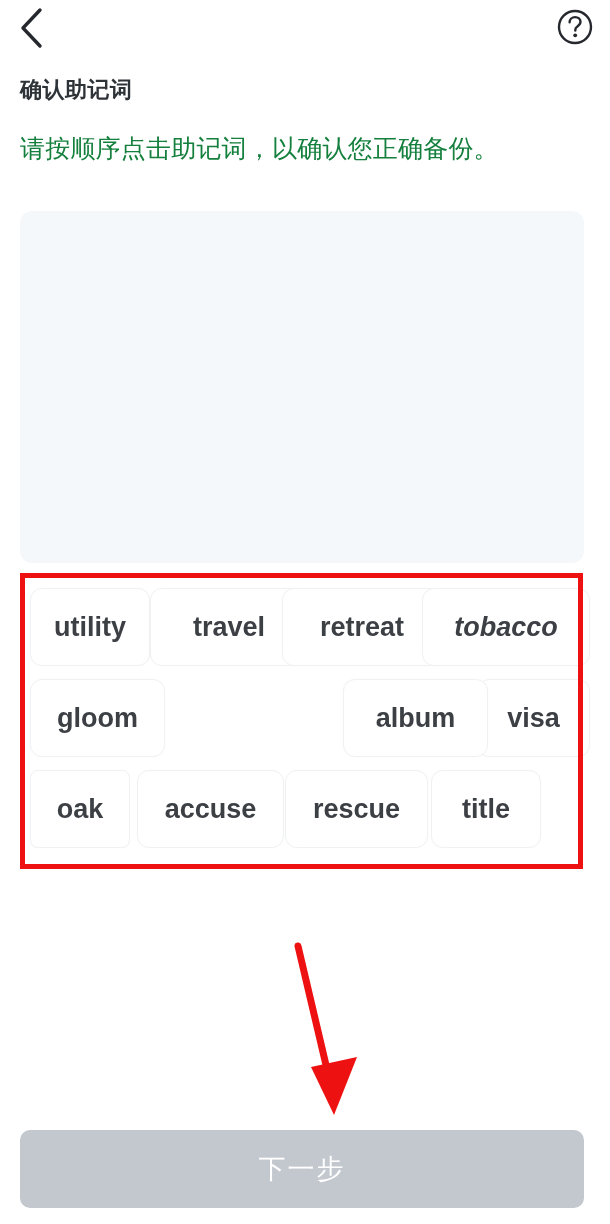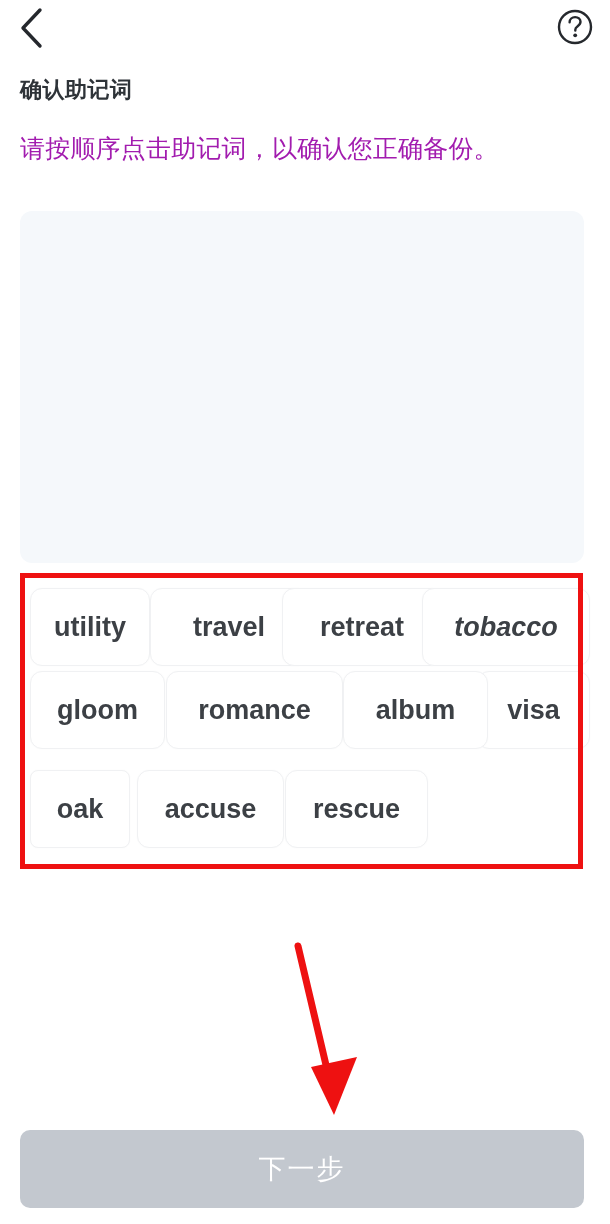--- a/index.html
+++ b/index.html
@@ -56,21 +56,21 @@
     font-weight: bold;
     color: #2e3338;
     letter-spacing: 0.5px;
     line-height: 1.1;
   }
   .page-subtitle {
     position: absolute;
     left: 20px;
     top: 133px;
     font-size: 25px;
-    color: #a21caf;
+    color: #15803d;
     letter-spacing: 0.2px;
     line-height: 1.2;
     white-space: nowrap;
   }
 
   
   .answer-panel {
     position: absolute;
     left: 20px;
     top: 211px;
@@ -89,21 +89,21 @@
     width: 564px;
     height: 285px;
   }
   .chip-row {
     position: absolute;
     left: 0;
     width: 564px;
     height: 78px;
   }
   .chip-row.r1 { top: 10px; }
-  .chip-row.r2 { top: 93px; text-align: right; }
+  .chip-row.r2 { top: 101px; text-align: right; }
   .chip-row.r3 { top: 192px; }
 
   .chip {
     position: absolute;
     top: 0;
     height: 78px;
     background: #ffffff;
     border: 1px solid #f0f1f3;
     border-radius: 12px;
     box-sizing: border-box;
@@ -212,29 +212,29 @@
 
   <div class="chip-row r1">
     <div class="chip chip-r1-0">utility</div>
     <div class="chip chip-r1-1">travel</div>
     <div class="chip chip-r1-2">retreat</div>
     <div class="chip chip-r1-3">tobacco</div>
   </div>
 
   <div class="chip-row r2">
     <div class="chip chip-r2-0">gloom</div>
-    <div class="chip chip-r2-1">romance</div>
     <div class="chip chip-r2-3">visa</div>
     <div class="chip chip-r2-2">album</div>
   </div>
 
   <div class="chip-row r3">
     <div class="chip chip-r3-0">oak</div>
     <div class="chip chip-r3-1">accuse</div>
     <div class="chip chip-r3-2">rescue</div>
+    <div class="chip chip-r3-3">title</div>
   </div>
 
 </div>
 
 <div class="annot-box"></div>
 
 <div class="annot-arrow">
   <svg width="110" height="200" viewBox="0 0 110 200">
     <line x1="28" y1="16" x2="60" y2="152" stroke="#ee1111" stroke-width="7" stroke-linecap="round"></line>
     <polygon points="64,185 41,137 87,127" fill="#ee1111"></polygon>

